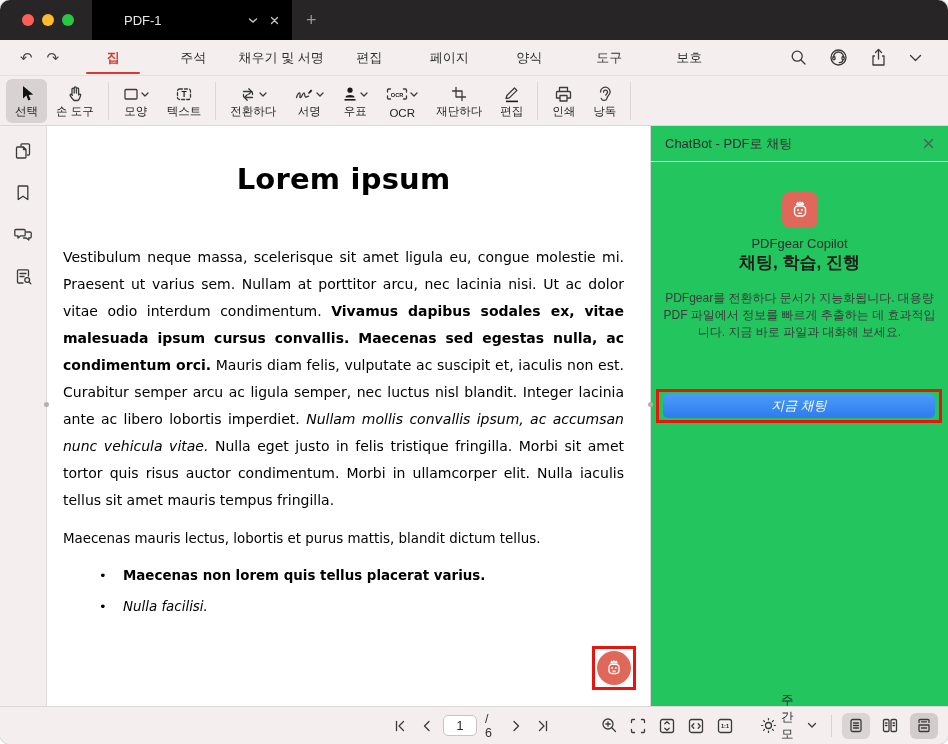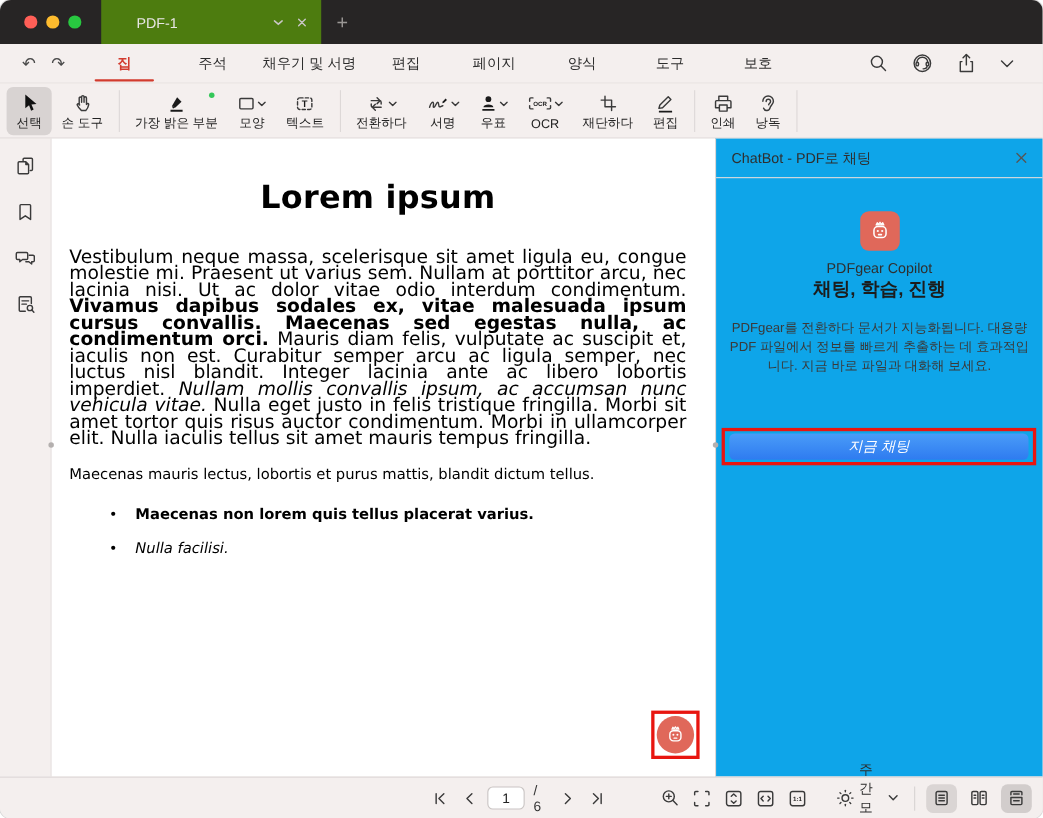--- a/index.html
+++ b/index.html
@@ -6,21 +6,21 @@
   *{box-sizing:border-box;}
   .window{position:relative;width:948px;height:744px;background:#f4efee;border-radius:10px;overflow:hidden;box-shadow:0 0 0 1px rgba(0,0,0,.15);}
   svg{display:block;}
   .ic{stroke:#3a3a3a;fill:none;stroke-width:1.3;stroke-linecap:round;stroke-linejoin:round;}
 
   
   .titlebar{position:absolute;left:0;top:0;width:948px;height:40px;background:#272525;display:flex;align-items:stretch;}
   .traffic{display:flex;align-items:center;gap:8px;padding:0 18px 0 22px;}
   .tl{width:12px;height:12px;border-radius:50%;}
   .tl.red{background:#ff5f57}.tl.yellow{background:#febc2e}.tl.green{background:#28c840}
-  .tab{width:200px;background:#4d7c0f;display:flex;align-items:center;color:#e8e6e5;font-size:13px;padding:0 10px 0 32px;gap:6px;}
+  .tab{width:200px;background:#000000;display:flex;align-items:center;color:#e8e6e5;font-size:13px;padding:0 10px 0 32px;gap:6px;}
   .tab .tab-title{flex:1;}
   .tab .tab-btn{color:#b9b6b5;font-size:12px;cursor:default;padding:0 3px;}
   .newtab{display:flex;align-items:center;padding:0 14px;color:#9a9795;font-size:18px;}
 
   
   .ribbon{position:absolute;left:0;top:40px;width:948px;height:36px;background:#f4efee;display:flex;align-items:center;border-bottom:1px solid #e6e1e0;}
   .undoredo{display:flex;gap:14px;padding:0 14px 0 20px;color:#4a4a4a;font-size:15px;font-family:"DejaVu Sans",sans-serif;}
   .rtabs{display:flex;height:100%;}
   .rtab{width:80px;display:flex;align-items:center;justify-content:center;font-size:13px;color:#2c2c2c;position:relative;cursor:default;}
   .rtab.active{color:#d23b2e;font-weight:bold;}
@@ -41,33 +41,33 @@
   .main{position:absolute;left:0;top:126px;width:948px;height:580px;display:flex;}
   .side{width:47px;background:#f4efee;border-right:1px solid #e3dedd;display:flex;flex-direction:column;align-items:center;padding-top:10px;gap:14px;position:relative;}
   .side .sbtn{width:28px;height:28px;display:flex;align-items:center;justify-content:center;border-radius:5px;}
   .edge-dot{position:absolute;top:276px;right:-3px;width:5px;height:5px;border-radius:50%;background:#b4b0af;z-index:5;}
 
   
   .page{width:603px;background:#ffffff;height:580px;overflow:hidden;position:relative;font-family:"DejaVu Sans",sans-serif;color:#000;}
   .page-inner{padding:36px 26px 0 16px;}
   .doc-title{font-size:29px;font-weight:bold;text-align:center;margin:0;letter-spacing:.2px;}
   .doc-sub{font-size:19.5px;font-weight:bold;line-height:27px;margin:53px 0 0 0;text-indent:30px;}
-  .doc-p{font-size:17px;line-height:15px;text-align:justify;margin:31px 0 0 0;}
+  .doc-p{font-size:14px;line-height:27px;text-align:justify;margin:48px 0 0 0;}
   .doc-p2{font-size:13.4px;line-height:18.3px;margin:16px 0 0 0;}
   ul.doc-list{margin:19px 0 0 0;padding:0 0 0 52px;list-style:none;}
   ul.doc-list li{font-size:13.4px;line-height:18.3px;margin-bottom:12.5px;position:relative;padding-left:8px;}
   ul.doc-list li::before{content:"•";position:absolute;left:-16px;top:0;font-size:13px;}
   .seg-bold{font-weight:bold;}
   .seg-italic{font-style:italic;}
   .seg-underline{text-decoration:underline;}
   .robot-frame{position:absolute;right:14px;top:520px;width:44px;height:44px;border:3px solid #e8150f;display:flex;align-items:center;justify-content:center;background:transparent;}
   .robot-circle{width:34px;height:34px;border-radius:50%;background:#e0685a;display:flex;align-items:center;justify-content:center;}
 
   
-  .panel{width:298px;background:#0ea5e9;border-left:1px solid #dcd7d6;position:relative;}
+  .panel{width:298px;background:#22c55e;border-left:1px solid #dcd7d6;position:relative;}
   .panel-head{height:36px;display:flex;align-items:center;padding:0 14px;font-size:13px;color:#2f2f2f;border-bottom:1px solid #e2dddc;}
   .panel-head .ph-title{flex:1;}
   .panel-body{display:flex;flex-direction:column;align-items:center;text-align:center;padding:30px 10px 0 10px;}
   .robot-square{width:36px;height:36px;border-radius:8px;background:#e0685a;display:flex;align-items:center;justify-content:center;}
   .brand{font-size:13px;color:#2f2f2f;margin-top:8px;}
   .panel-h1{font-size:17px;font-weight:bold;color:#1c1c1c;}
   .panel-desc{font-size:12px;line-height:17px;color:#3a3a3a;margin-top:16px;width:282px;}
   .cta-frame{position:absolute;left:5px;top:263px;width:286px;height:34px;border:3px solid #e8150f;display:flex;align-items:center;justify-content:center;}
   .cta{width:272px;height:24px;border:none;border-radius:5px;background:linear-gradient(#4a9cf8,#2e7bf0);color:#fff;font-size:13px;font-family:"Liberation Sans",sans-serif;font-style:italic;}
   .panel-dot{position:absolute;left:-3px;top:276px;width:5px;height:5px;border-radius:50%;background:#b4b0af;}
@@ -171,31 +171,20 @@
     <div class="titem">
       <span class="ticon">
         <svg width="18" height="19" viewBox="0 0 18 19">
             <path class="ic" d="M6,10.5 V5.2 a1.1,1.1 0 0 1 2.2,0 V9 M8.2,8.8 V4 a1.1,1.1 0 0 1 2.2,0 V9 M10.4,8.8 V5 a1.1,1.1 0 0 1 2.2,0 v5.5 M12.6,11 c.8-1.3 2.3-1.2 2,.3 -.4 2-1.4 4-2.6 5.2 H8 c-1.6-1.6-3.3-3.8-3.8-5 -.4-1 .8-1.7 1.6-.8 l.6.7"></path>
           </svg>
       </span>
       <span class="tlabel">손 도구</span>
     </div>
     <div class="tdiv"></div>
     <div class="titem">
-      <span class="greendot"></span>
-      <span class="ticon">
-        <svg width="19" height="19" viewBox="0 0 19 19">
-            <path d="M5.2,12.5 L10,4.5 L14,8.5 L8.5,13.8 Z" fill="#1a1a1a"></path>
-            <path d="M5.2,12.5 L8.5,13.8 6.3,14.6 Z" fill="#1a1a1a"></path>
-            <line x1="4" y1="16.6" x2="15" y2="16.6" stroke="#1a1a1a" stroke-width="1.8"></line>
-          </svg>
-      </span>
-      <span class="tlabel">가장 밝은 부분</span>
-    </div>
-    <div class="titem">
       <span class="ticon">
         <span>
             <svg width="16" height="18" viewBox="0 0 16 18">
               <rect class="ic" x="2" y="4.5" width="12" height="9.5" rx="1"></rect>
             </svg>
           </span>
         <span class="caret">
             <svg width="8" height="5" viewBox="0 0 8 5">
               <polyline class="ic" points="1,1 4,4 7,1"></polyline>
             </svg>

